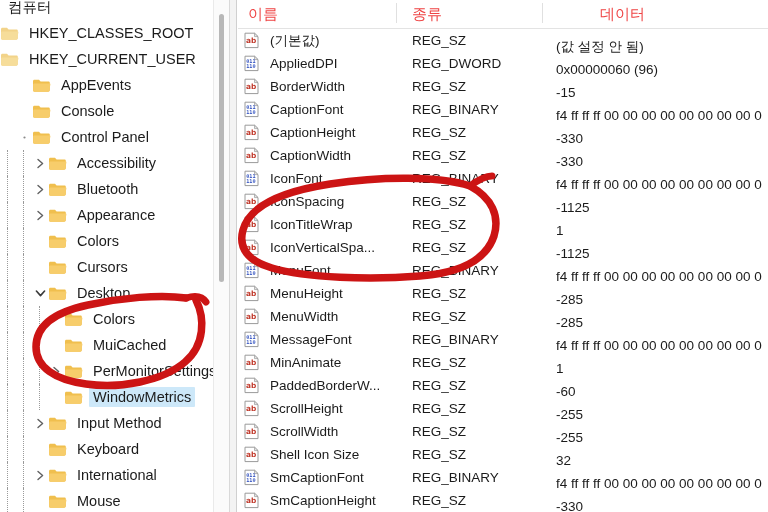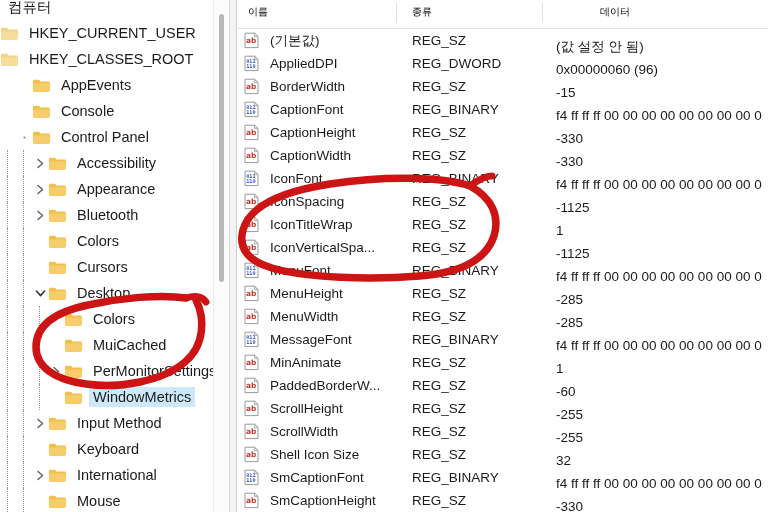--- a/index.html
+++ b/index.html
@@ -109,22 +109,22 @@
   }
   #list-header {
     position: relative;
     height: 28px;
     background: #ffffff;
     border-bottom: 1px solid #e3e3e3;
   }
   .hcell {
     position: absolute;
     top: 5px;
-    font-size: 10px;
-    color: #000000;
+    font-size: 15px;
+    color: #ef4444;
     white-space: nowrap;
   }
   .hdiv {
     position: absolute;
     top: 3px; height: 20px;
     width: 1px;
     background: #e0e0e0;
   }
   .list-row {
     position: relative;
@@ -179,32 +179,32 @@
           </span>
         </div>
         <div class="tree-row">
           <div class="folder">
             <svg width="19" height="15" viewBox="0 0 19 15">
               <path d="M1 3.2 C1 2.2 1.6 1.7 2.5 1.7 L7 1.7 L8.6 3.4 L16.4 3.4 C17.3 3.4 17.8 3.9 17.8 4.8 L17.8 12.3 C17.8 13.2 17.3 13.7 16.4 13.7 L2.5 13.7 C1.6 13.7 1 13.2 1 12.3 Z" fill="#f2d389"></path>
               <path d="M2.6 5.4 L17.6 5.4 C18.2 5.4 18.5 5.9 18.4 6.4 L17.2 12.6 C17.1 13.3 16.6 13.7 15.9 13.7 L2.3 13.7 C1.6 13.7 1.1 13.2 1.1 12.5 L1.1 6.6 C1.1 5.9 1.9 5.4 2.6 5.4 Z" fill="#f6dd9a"></path>
             </svg>
           </div>
           <span class="tree-label-box">
-            <span class="tree-label">HKEY_CURRENT_USER</span>
+            <span class="tree-label">HKEY_CLASSES_ROOT</span>
           </span>
         </div>
         <div class="tree-row">
           <div class="folder">
             <svg width="19" height="15" viewBox="0 0 19 15">
               <path d="M1 3.2 C1 2.2 1.6 1.7 2.5 1.7 L7 1.7 L8.6 3.4 L16.4 3.4 C17.3 3.4 17.8 3.9 17.8 4.8 L17.8 12.3 C17.8 13.2 17.3 13.7 16.4 13.7 L2.5 13.7 C1.6 13.7 1 13.2 1 12.3 Z" fill="#f2d389"></path>
               <path d="M2.6 5.4 L17.6 5.4 C18.2 5.4 18.5 5.9 18.4 6.4 L17.2 12.6 C17.1 13.3 16.6 13.7 15.9 13.7 L2.3 13.7 C1.6 13.7 1.1 13.2 1.1 12.5 L1.1 6.6 C1.1 5.9 1.9 5.4 2.6 5.4 Z" fill="#f6dd9a"></path>
             </svg>
           </div>
           <span class="tree-label-box">
-            <span class="tree-label">HKEY_CLASSES_ROOT</span>
+            <span class="tree-label">HKEY_CURRENT_USER</span>
           </span>
         </div>
         <div class="tree-row">
           <div class="guide"></div>
           <div class="chev"></div>
           <div class="folder">
             <svg width="19" height="15" viewBox="0 0 19 15">
               <path d="M1 3.2 C1 2.2 1.6 1.7 2.5 1.7 L7 1.7 L8.6 3.4 L16.4 3.4 C17.3 3.4 17.8 3.9 17.8 4.8 L17.8 12.3 C17.8 13.2 17.3 13.7 16.4 13.7 L2.5 13.7 C1.6 13.7 1 13.2 1 12.3 Z" fill="#f0bf4e"></path>
               <path d="M2.6 5.4 L17.6 5.4 C18.2 5.4 18.5 5.9 18.4 6.4 L17.2 12.6 C17.1 13.3 16.6 13.7 15.9 13.7 L2.3 13.7 C1.6 13.7 1.1 13.2 1.1 12.5 L1.1 6.6 C1.1 5.9 1.9 5.4 2.6 5.4 Z" fill="#f7cd6b"></path>
             </svg>
@@ -269,39 +269,39 @@
               <path d="M2 1.4 L6.6 5.5 L2 9.6" fill="none" stroke="#616161" stroke-width="1.4" stroke-linecap="round" stroke-linejoin="round"></path>
             </svg>
           </div>
           <div class="folder">
             <svg width="19" height="15" viewBox="0 0 19 15">
               <path d="M1 3.2 C1 2.2 1.6 1.7 2.5 1.7 L7 1.7 L8.6 3.4 L16.4 3.4 C17.3 3.4 17.8 3.9 17.8 4.8 L17.8 12.3 C17.8 13.2 17.3 13.7 16.4 13.7 L2.5 13.7 C1.6 13.7 1 13.2 1 12.3 Z" fill="#f0bf4e"></path>
               <path d="M2.6 5.4 L17.6 5.4 C18.2 5.4 18.5 5.9 18.4 6.4 L17.2 12.6 C17.1 13.3 16.6 13.7 15.9 13.7 L2.3 13.7 C1.6 13.7 1.1 13.2 1.1 12.5 L1.1 6.6 C1.1 5.9 1.9 5.4 2.6 5.4 Z" fill="#f7cd6b"></path>
             </svg>
           </div>
           <span class="tree-label-box">
-            <span class="tree-label">Appearance</span>
+            <span class="tree-label">Bluetooth</span>
           </span>
         </div>
         <div class="tree-row">
           <div class="guide dotted"></div>
           <div class="guide dotted"></div>
           <div class="chev">
             <svg width="9" height="11" viewBox="0 0 9 11">
               <path d="M2 1.4 L6.6 5.5 L2 9.6" fill="none" stroke="#616161" stroke-width="1.4" stroke-linecap="round" stroke-linejoin="round"></path>
             </svg>
           </div>
           <div class="folder">
             <svg width="19" height="15" viewBox="0 0 19 15">
               <path d="M1 3.2 C1 2.2 1.6 1.7 2.5 1.7 L7 1.7 L8.6 3.4 L16.4 3.4 C17.3 3.4 17.8 3.9 17.8 4.8 L17.8 12.3 C17.8 13.2 17.3 13.7 16.4 13.7 L2.5 13.7 C1.6 13.7 1 13.2 1 12.3 Z" fill="#f0bf4e"></path>
               <path d="M2.6 5.4 L17.6 5.4 C18.2 5.4 18.5 5.9 18.4 6.4 L17.2 12.6 C17.1 13.3 16.6 13.7 15.9 13.7 L2.3 13.7 C1.6 13.7 1.1 13.2 1.1 12.5 L1.1 6.6 C1.1 5.9 1.9 5.4 2.6 5.4 Z" fill="#f7cd6b"></path>
             </svg>
           </div>
           <span class="tree-label-box">
-            <span class="tree-label">Bluetooth</span>
+            <span class="tree-label">Appearance</span>
           </span>
         </div>
         <div class="tree-row">
           <div class="guide dotted"></div>
           <div class="guide dotted"></div>
           <div class="chev"></div>
           <div class="folder">
             <svg width="19" height="15" viewBox="0 0 19 15">
               <path d="M1 3.2 C1 2.2 1.6 1.7 2.5 1.7 L7 1.7 L8.6 3.4 L16.4 3.4 C17.3 3.4 17.8 3.9 17.8 4.8 L17.8 12.3 C17.8 13.2 17.3 13.7 16.4 13.7 L2.5 13.7 C1.6 13.7 1 13.2 1 12.3 Z" fill="#f0bf4e"></path>
               <path d="M2.6 5.4 L17.6 5.4 C18.2 5.4 18.5 5.9 18.4 6.4 L17.2 12.6 C17.1 13.3 16.6 13.7 15.9 13.7 L2.3 13.7 C1.6 13.7 1.1 13.2 1.1 12.5 L1.1 6.6 C1.1 5.9 1.9 5.4 2.6 5.4 Z" fill="#f7cd6b"></path>

